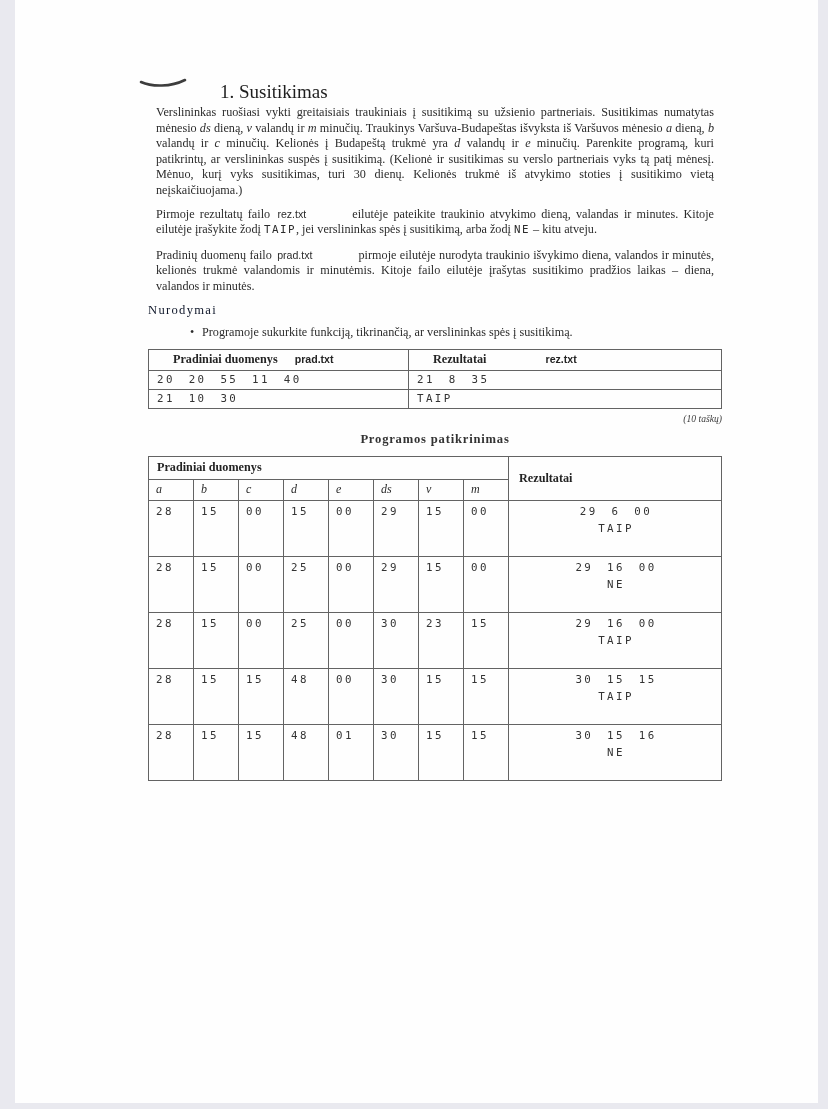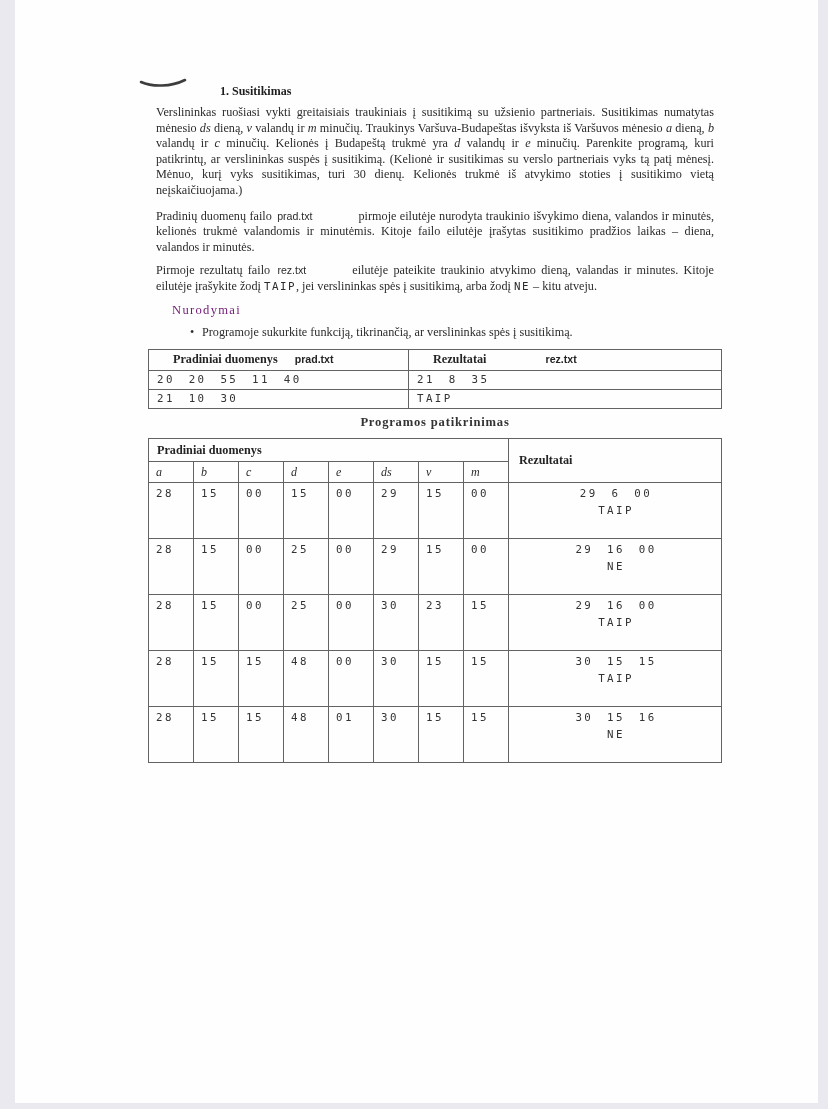--- a/index.html
+++ b/index.html
@@ -24,22 +24,22 @@
     position: absolute;
     left: 133px; top: 0;
     width: 574px;
     padding-top: 84px;
     color: #2b2b2b;
     font-size: 12.2px;
     line-height: 15.6px;
   }
   .doc-title {
     margin: 0 0 0 72px;
-    font-size: 12px;
-    font-weight: bold;
+    font-size: 19px;
+    font-weight: normal;
     line-height: 15px;
     color: #1e1e1e;
   }
   .para { text-align: justify; margin: 8px; }
   .para1 { margin-top: 6px; }
   .para2 { margin-top: 10px; }
   .para3 { margin-top: 4px; }
   .it { font-style: italic; }
   .file-name {
     font-family: "Liberation Sans", sans-serif;
@@ -49,23 +49,22 @@
   }
   .kw {
     font-family: "DejaVu Sans Mono", "Liberation Mono", monospace;
     font-size: 10.8px;
     letter-spacing: 1.5px;
   }
   .sub-heading {
     margin-top: 8px;
     font-size: 12.6px;
     letter-spacing: 1.3px;
-    color: #701a75;
+    color: #0f172a;
     font-weight: 500;
-    margin-left: 24px;
   }
   .bullet-item {
     margin-top: 7px;
     padding-left: 54px;
     position: relative;
     text-align: justify;
   }
   .bullet-dot {
     position: absolute;
     left: 42px; top: 0;
@@ -169,23 +168,23 @@
   <svg class="pen-mark" viewBox="0 0 50 16">
     <path d="M3 6 C 14 11, 33 11, 47 4" stroke="#3d3d3d" stroke-width="2.6" fill="none" stroke-linecap="round"></path>
   </svg>
 
   <div class="content">
 
     <h1 class="doc-title">1. Susitikimas</h1>
 
     <p class="para para1"><span>Verslininkas ruošiasi vykti greitaisiais traukiniais į susitikimą su užsienio partneriais. Susitikimas numatytas mėnesio </span><span class="it">ds</span><span> dieną, </span><span class="it">v</span><span> valandų ir </span><span class="it">m</span><span> minučių. Traukinys Varšuva-Budapeštas išvyksta iš Varšuvos mėnesio </span><span class="it">a</span><span> dieną, </span><span class="it">b</span><span> valandų ir </span><span class="it">c</span><span> minučių. Kelionės į Budapeštą trukmė yra </span><span class="it">d</span><span> valandų ir </span><span class="it">e</span><span> minučių. Parenkite programą, kuri patikrintų, ar verslininkas suspės į susitikimą. (Kelionė ir susitikimas su verslo partneriais vyks tą patį mėnesį. Mėnuo, kurį vyks susitikimas, turi 30 dienų. Kelionės trukmė iš atvykimo stoties į susitikimo vietą neįskaičiuojama.)</span></p>
 
+    <p class="para para3"><span>Pirmoje rezultatų failo </span><span class="file-name">rez.txt</span><span>eilutėje pateikite traukinio atvykimo dieną, valandas ir minutes. Kitoje eilutėje įrašykite žodį </span><span class="kw">TAIP</span><span>, jei verslininkas spės į susitikimą, arba žodį </span><span class="kw">NE</span><span> – kitu atveju.</span></p>
+
     <p class="para para2"><span>Pradinių duomenų failo </span><span class="file-name">prad.txt</span><span>pirmoje eilutėje nurodyta traukinio išvykimo diena, valandos ir minutės, kelionės trukmė valandomis ir minutėmis. Kitoje failo eilutėje įrašytas susitikimo pradžios laikas – diena, valandos ir minutės.</span></p>
-
-    <p class="para para3"><span>Pirmoje rezultatų failo </span><span class="file-name">rez.txt</span><span>eilutėje pateikite traukinio atvykimo dieną, valandas ir minutes. Kitoje eilutėje įrašykite žodį </span><span class="kw">TAIP</span><span>, jei verslininkas spės į susitikimą, arba žodį </span><span class="kw">NE</span><span> – kitu atveju.</span></p>
 
     <div class="sub-heading">Nurodymai</div>
 
     <div class="bullet-item">
       <span class="bullet-dot">•</span>
       <span>Programoje sukurkite funkciją, tikrinančią, ar verslininkas spės į susitikimą.</span>
     </div>
 
     <table class="example-table">
       <colgroup>
@@ -209,20 +208,21 @@
             <td class="mono-cell">20 20 55 11 40</td>
             <td class="mono-cell">21 8 35</td>
           </tr>
           <tr>
             <td class="mono-cell">21 10 30</td>
             <td class="mono-cell">TAIP</td>
           </tr>
         </tbody>
     </table>
 
+    <div class="points">(10 taškų)</div>
 
     <div class="check-heading">Programos patikrinimas</div>
 
     <table class="test-table">
       <colgroup>
         <col style="width:45px">
           <col style="width:45px">
           <col style="width:45px">
           <col style="width:45px">
         <col style="width:45px">

